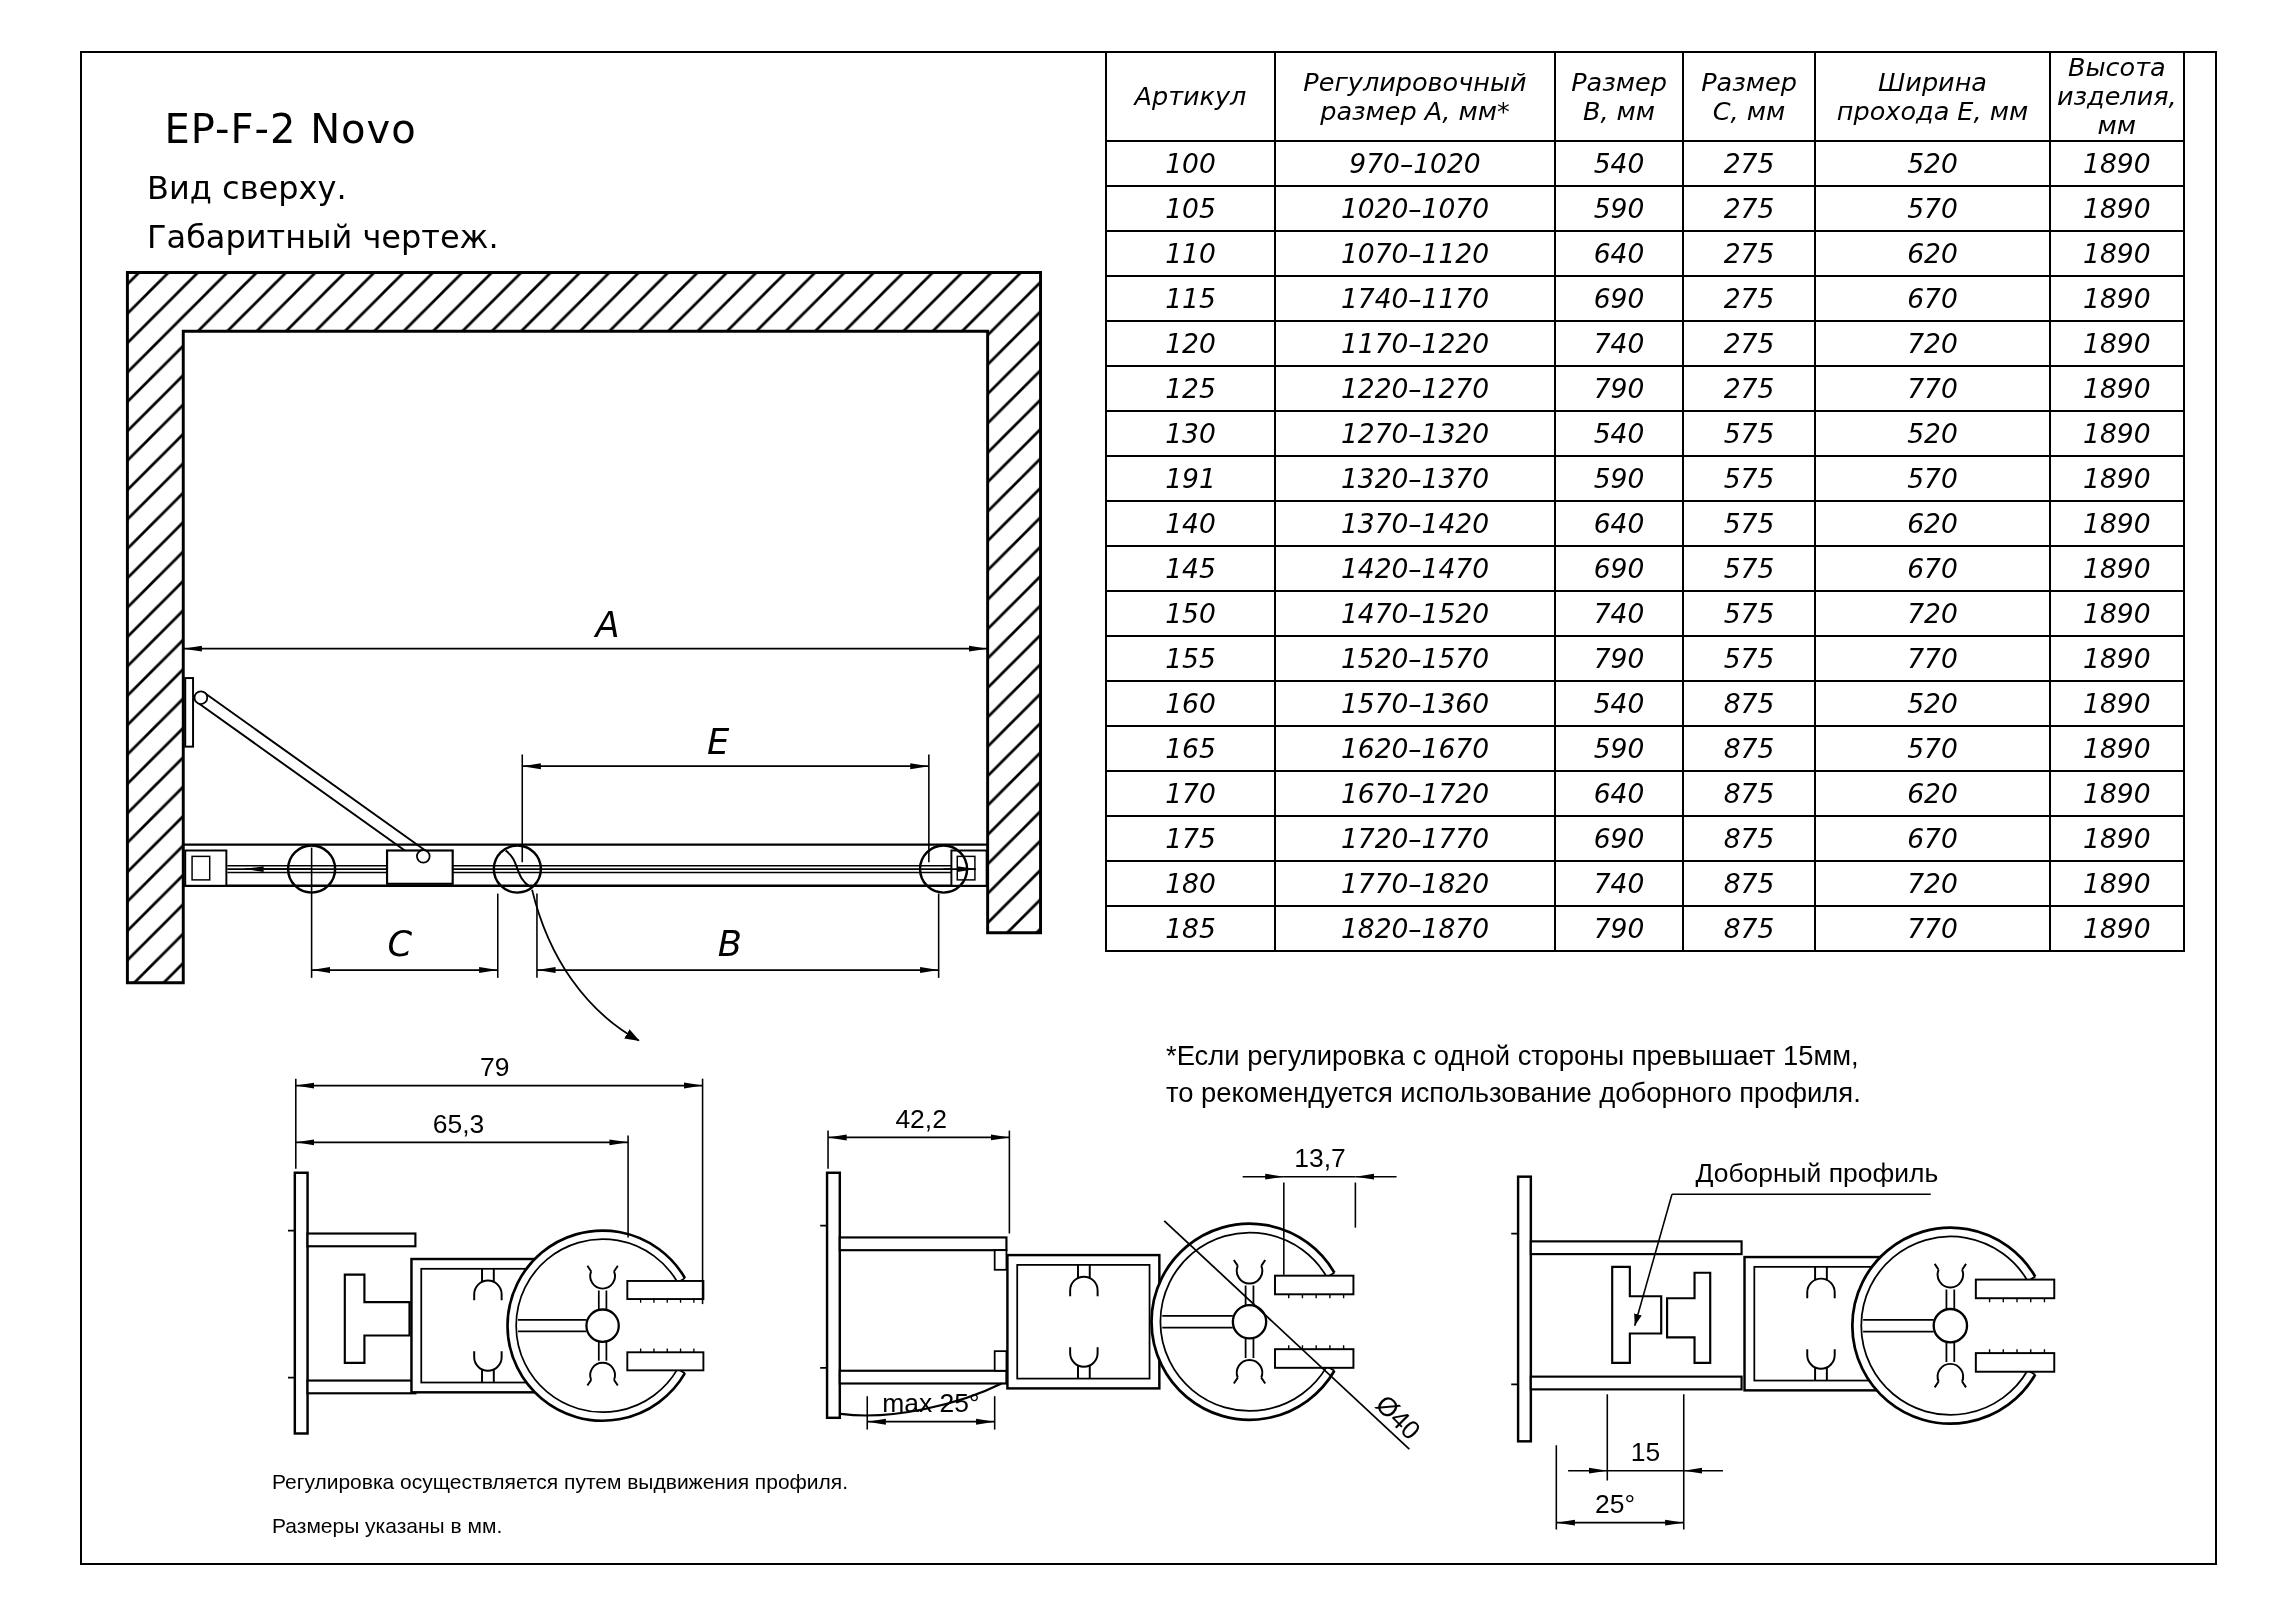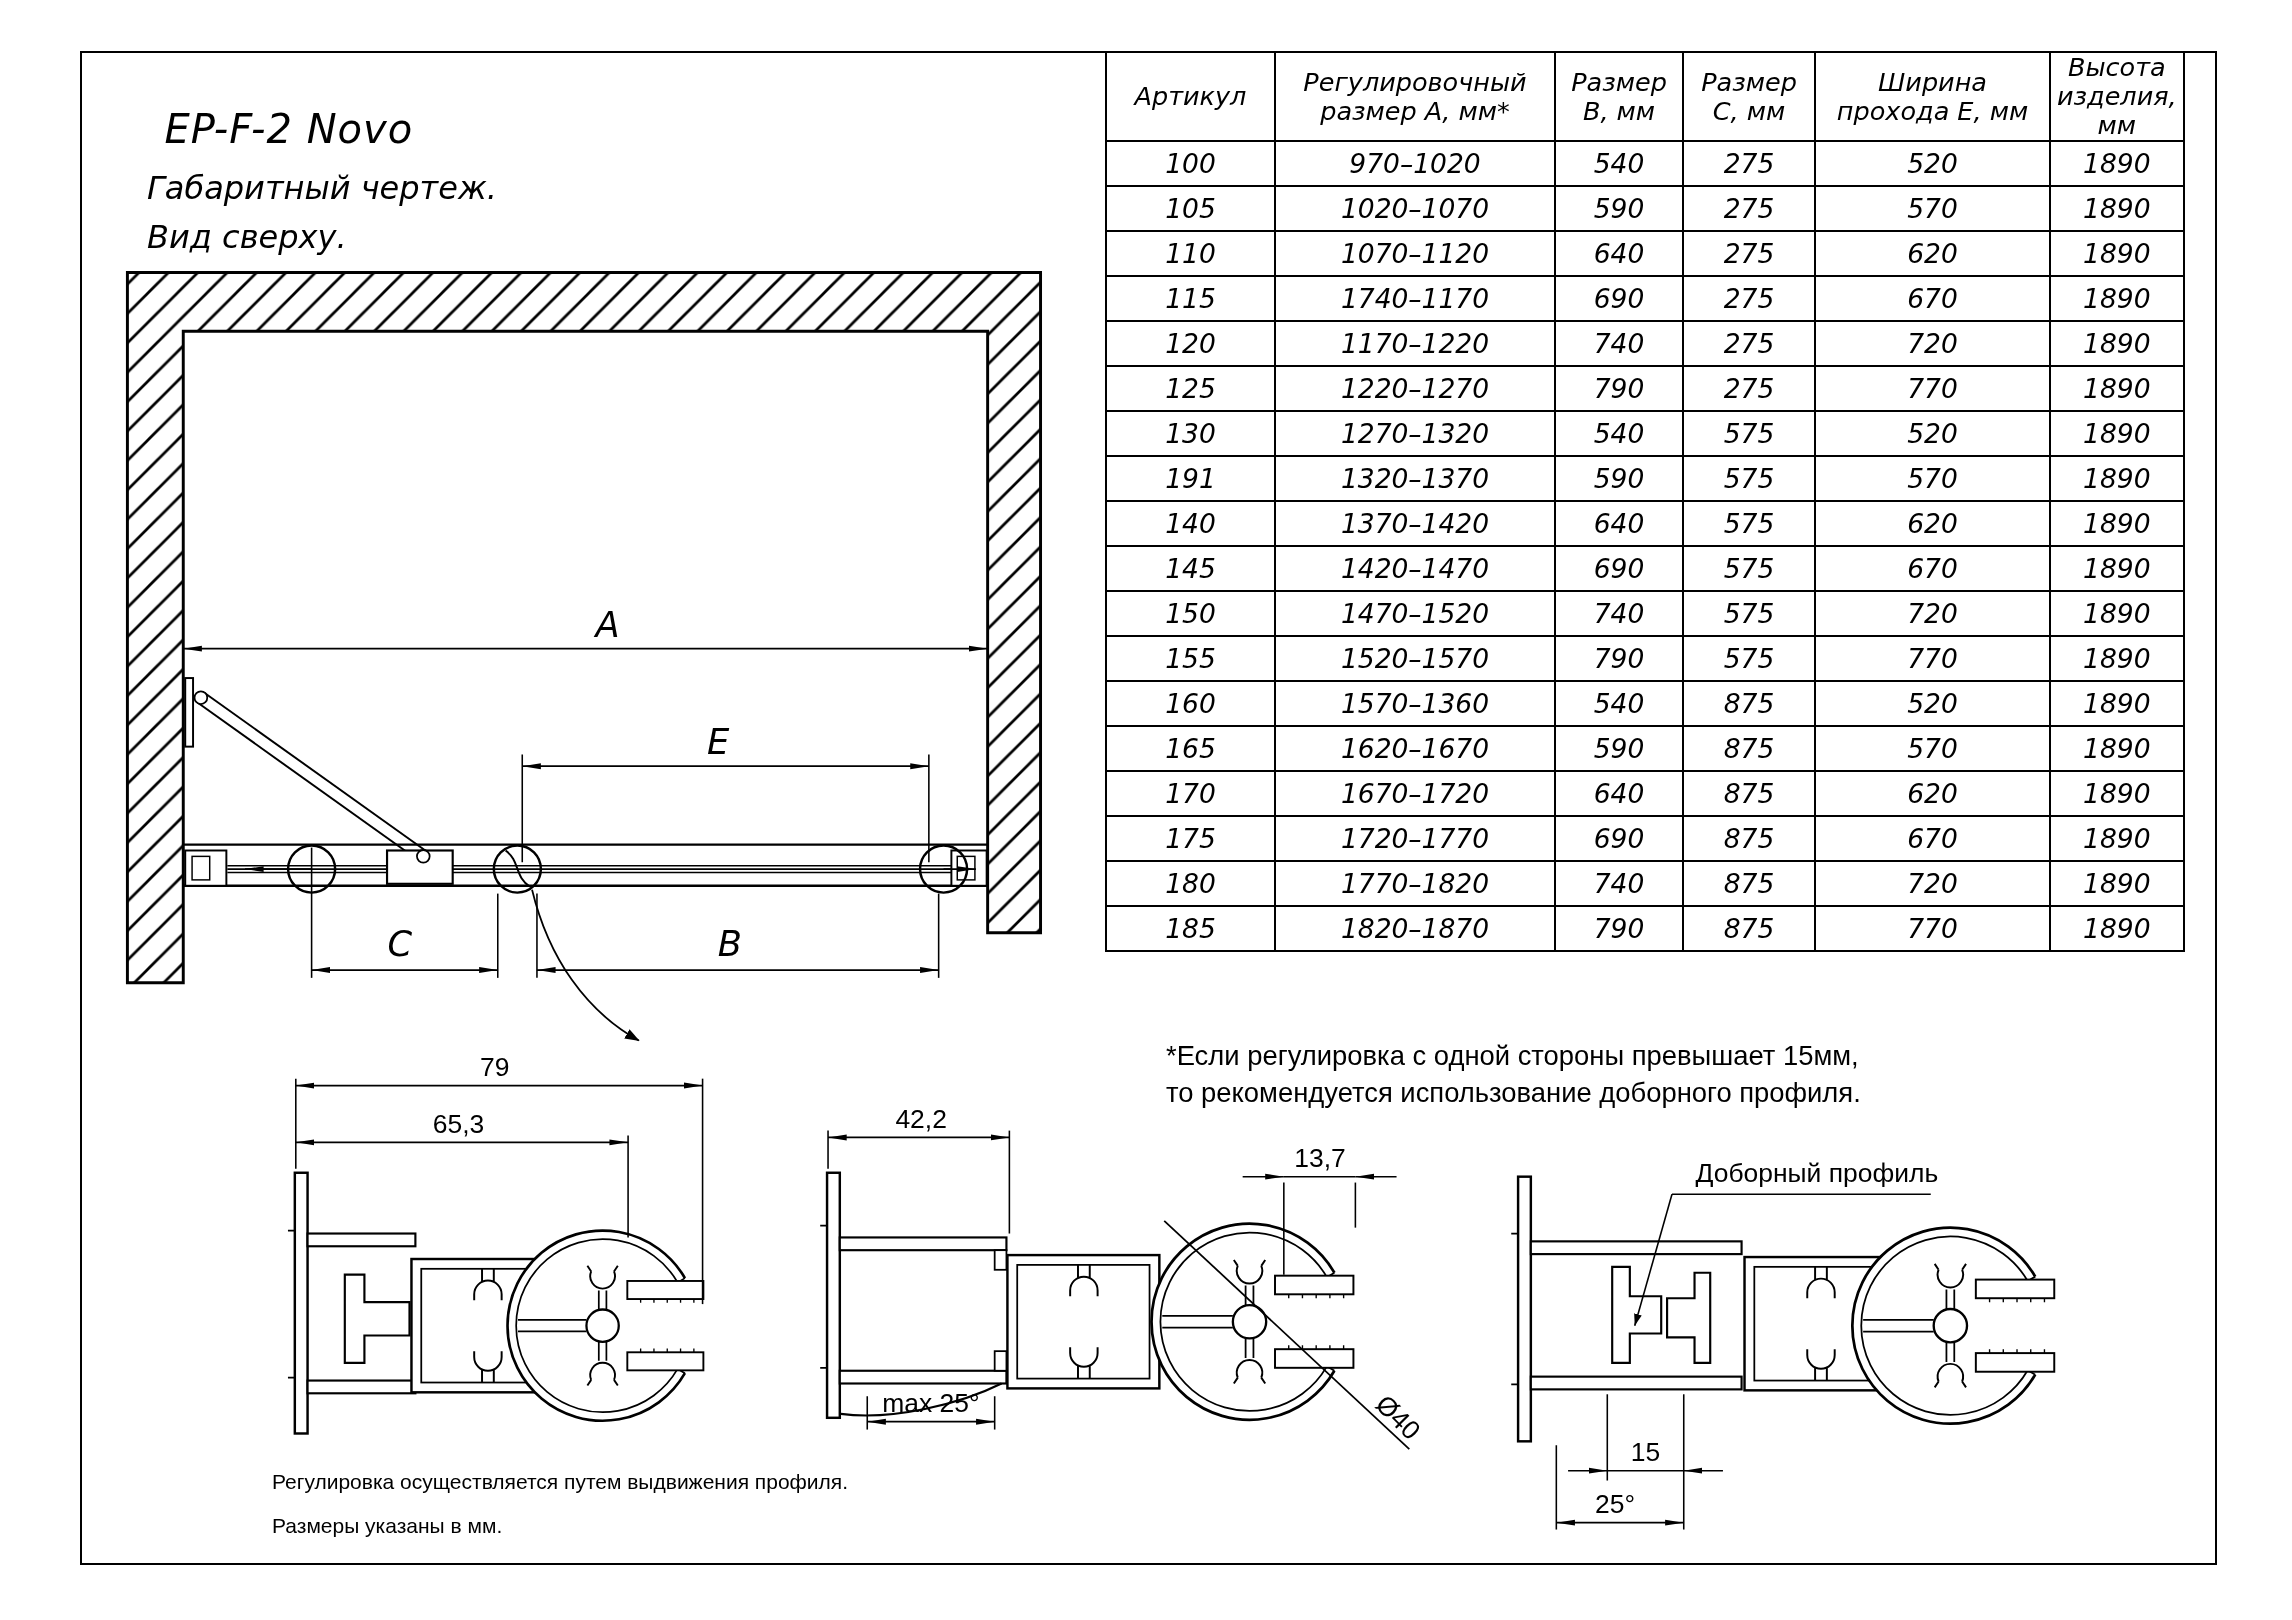--- a/index.html
+++ b/index.html
@@ -1,19 +1,19 @@
 <!DOCTYPE html>
 <html><head>
 <meta charset="utf-8">
 <style>
   html,body{margin:0;padding:0;background:#fff;}
   body{width:2293px;height:1620px;position:relative;font-family:"Liberation Sans",sans-serif;color:#000;overflow:hidden;}
   .sheet-frame{position:absolute;left:80px;top:51px;width:2137px;height:1514px;border:2.9px solid #000;box-sizing:border-box;background:#fff;}
   
-  .title-block{position:absolute;left:147px;top:106px;font-family:"DejaVu Sans",sans-serif;font-style:italic;}
+  .title-block{position:absolute;left:147px;top:106px;font-family:"DejaVu Sans",sans-serif;}
   .title-model{font-size:40px;margin-left:17.6px;margin-bottom:11.8px;letter-spacing:1px;}
   .title-sub{font-size:32px;line-height:49px;}
   
   table.size-table{position:absolute;left:1105px;top:51px;border-collapse:collapse;table-layout:fixed;background:#fff;
     font-family:"DejaVu Sans",sans-serif;font-style:italic;}
   table.size-table,table.size-table th,table.size-table td{border:2px solid #000;}
   table.size-table{border-width:2.9px;}
   table.size-table thead th{height:86px;font-size:25.5px;font-weight:normal;text-align:center;vertical-align:middle;padding:0 5.9px;line-height:29px;border-bottom-width:2.9px;}
   table.size-table td{height:43px;font-size:26.5px;text-align:center;vertical-align:middle;padding:0;}
   .c0{width:169px}.c1{width:280px}.c2{width:128px}.c3{width:132px}.c4{width:235px}.c5{width:130px}
@@ -25,22 +25,22 @@
   svg text.dimletter{font-family:"DejaVu Sans",sans-serif;font-style:italic;font-size:36px;}
   svg text.dimnum{font-size:27px;}
 </style>
 </head>
 <body>
 
 <div class="sheet-frame"></div>
 
 <div class="title-block">
   <div class="title-model">EP-F-2 Novo</div>
+  <div class="title-sub">Вид сверху.</div>
   <div class="title-sub">Габаритный чертеж.</div>
-  <div class="title-sub">Вид сверху.</div>
 </div>
 
 <table class="size-table">
   <colgroup>
     <col class="c0">
       <col class="c1">
       <col class="c2">
       <col class="c3">
       <col class="c4">
       <col class="c5">

